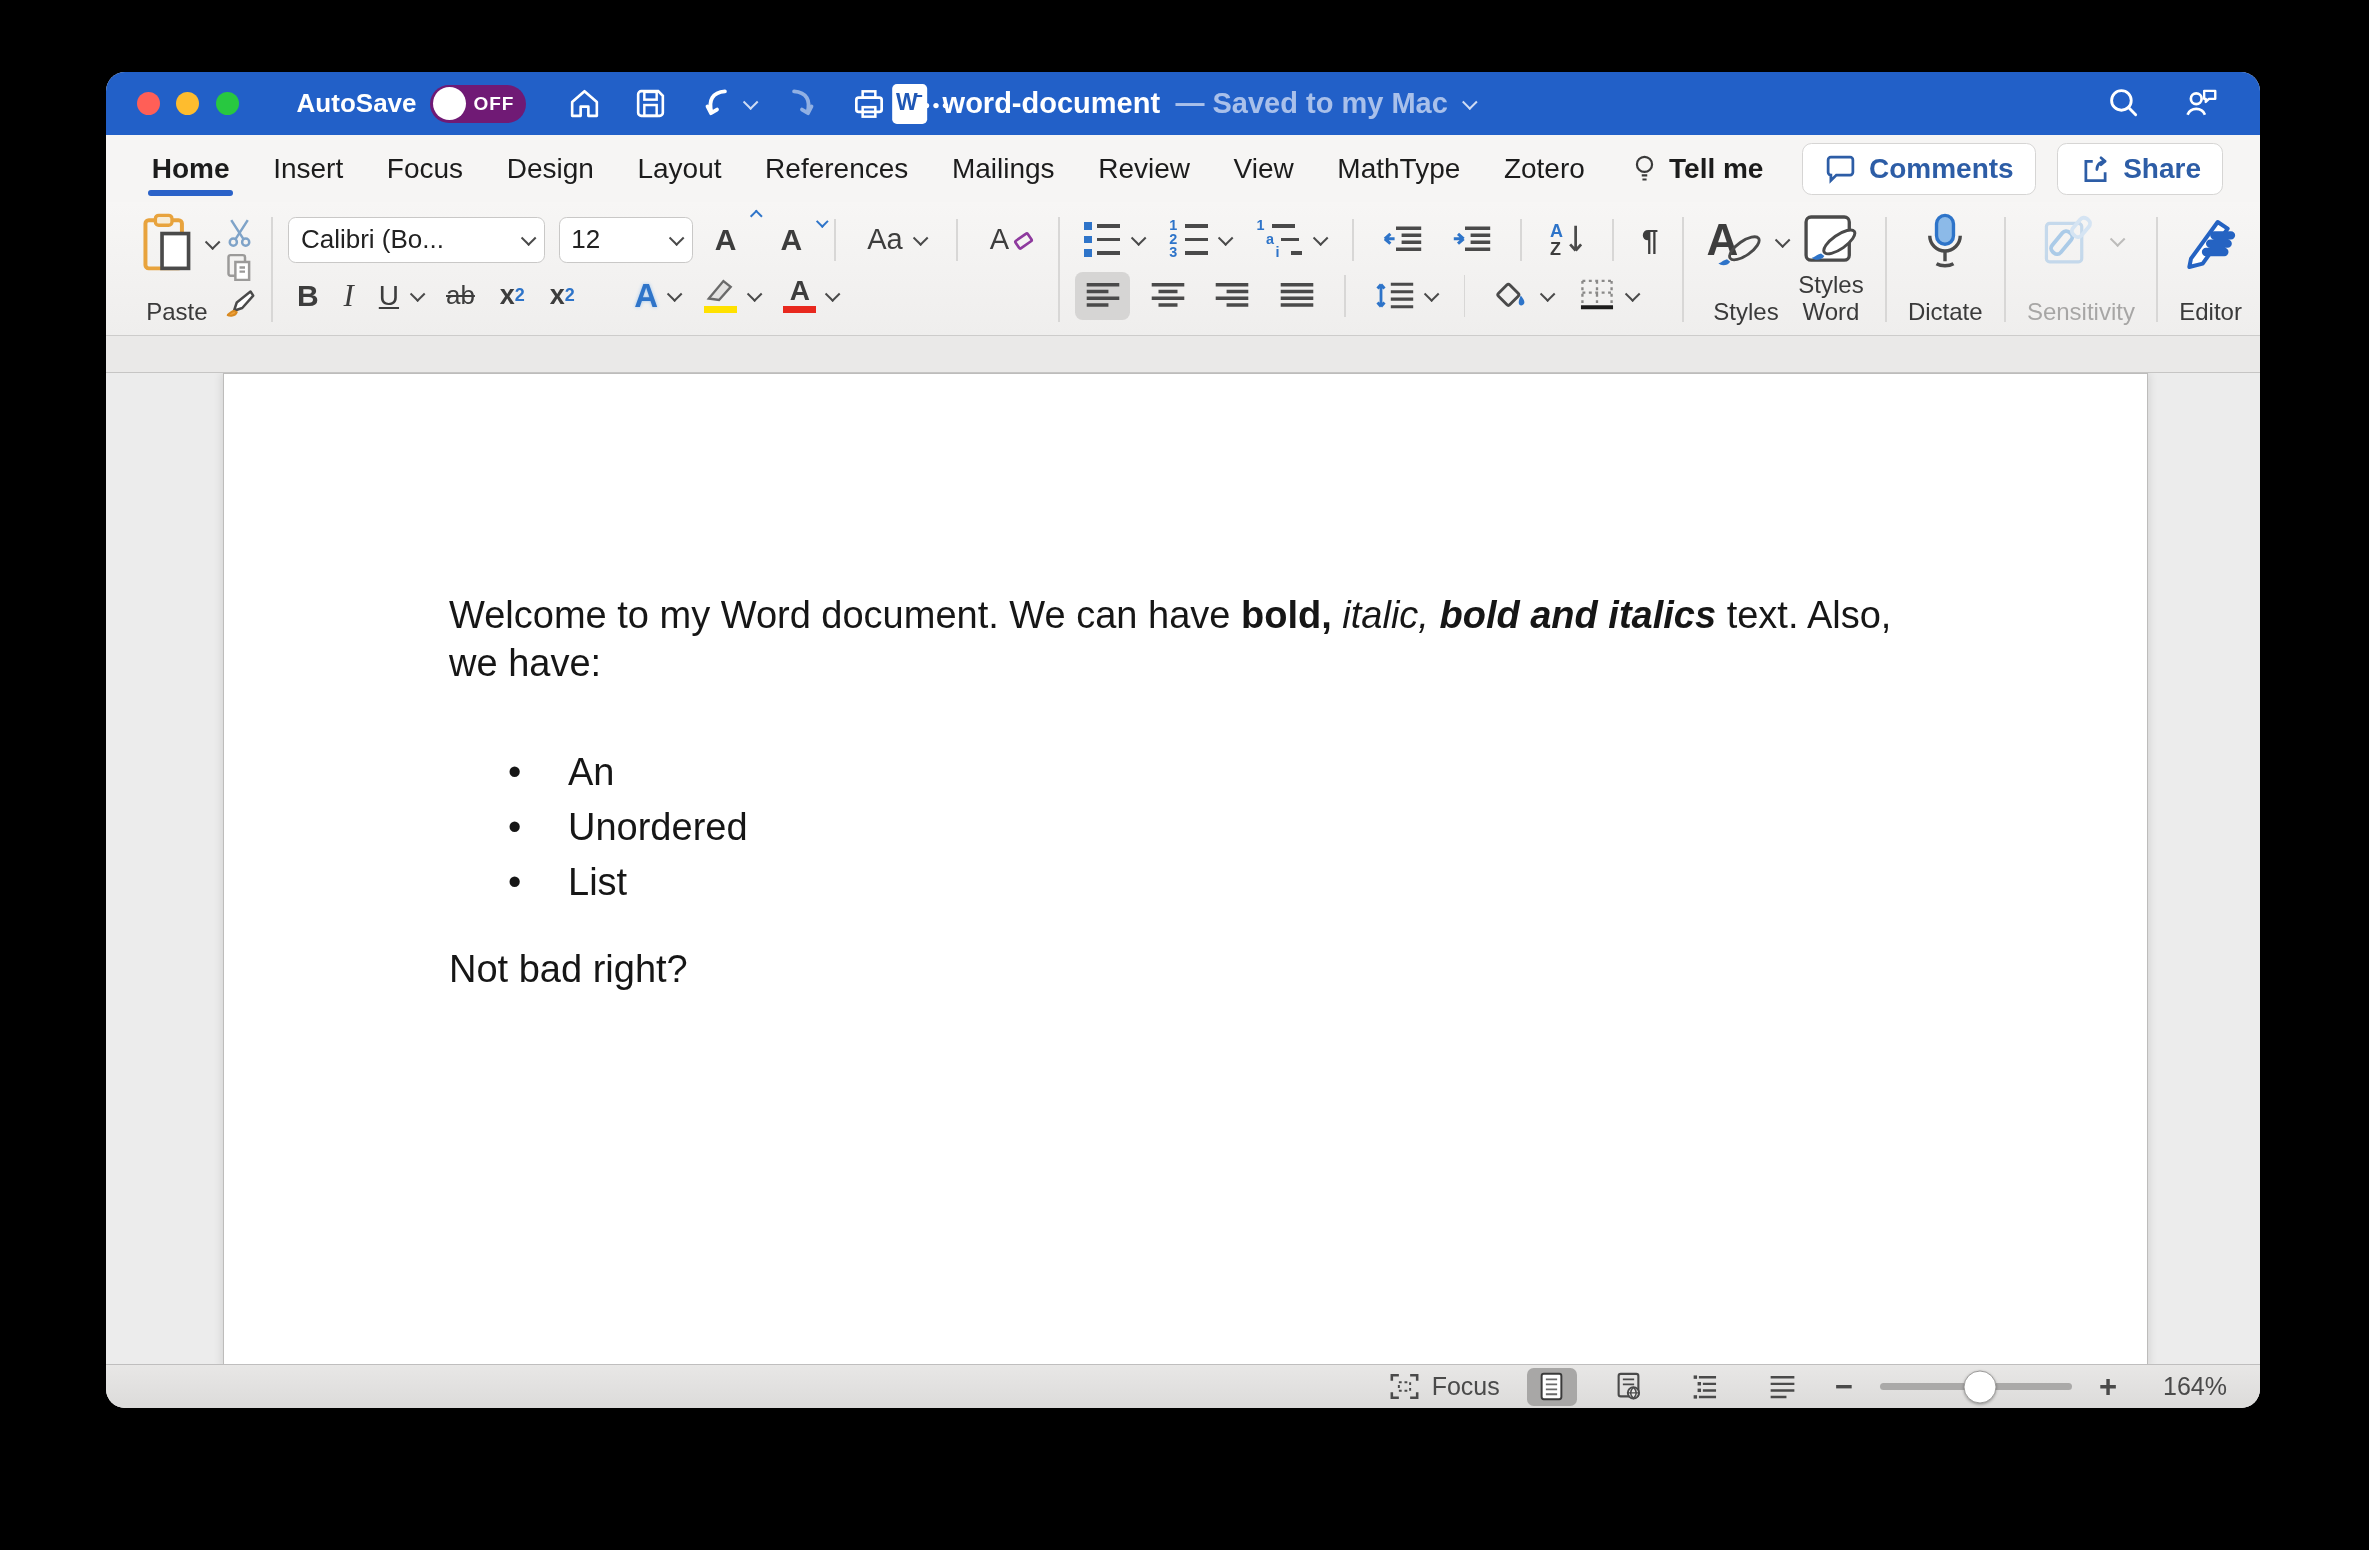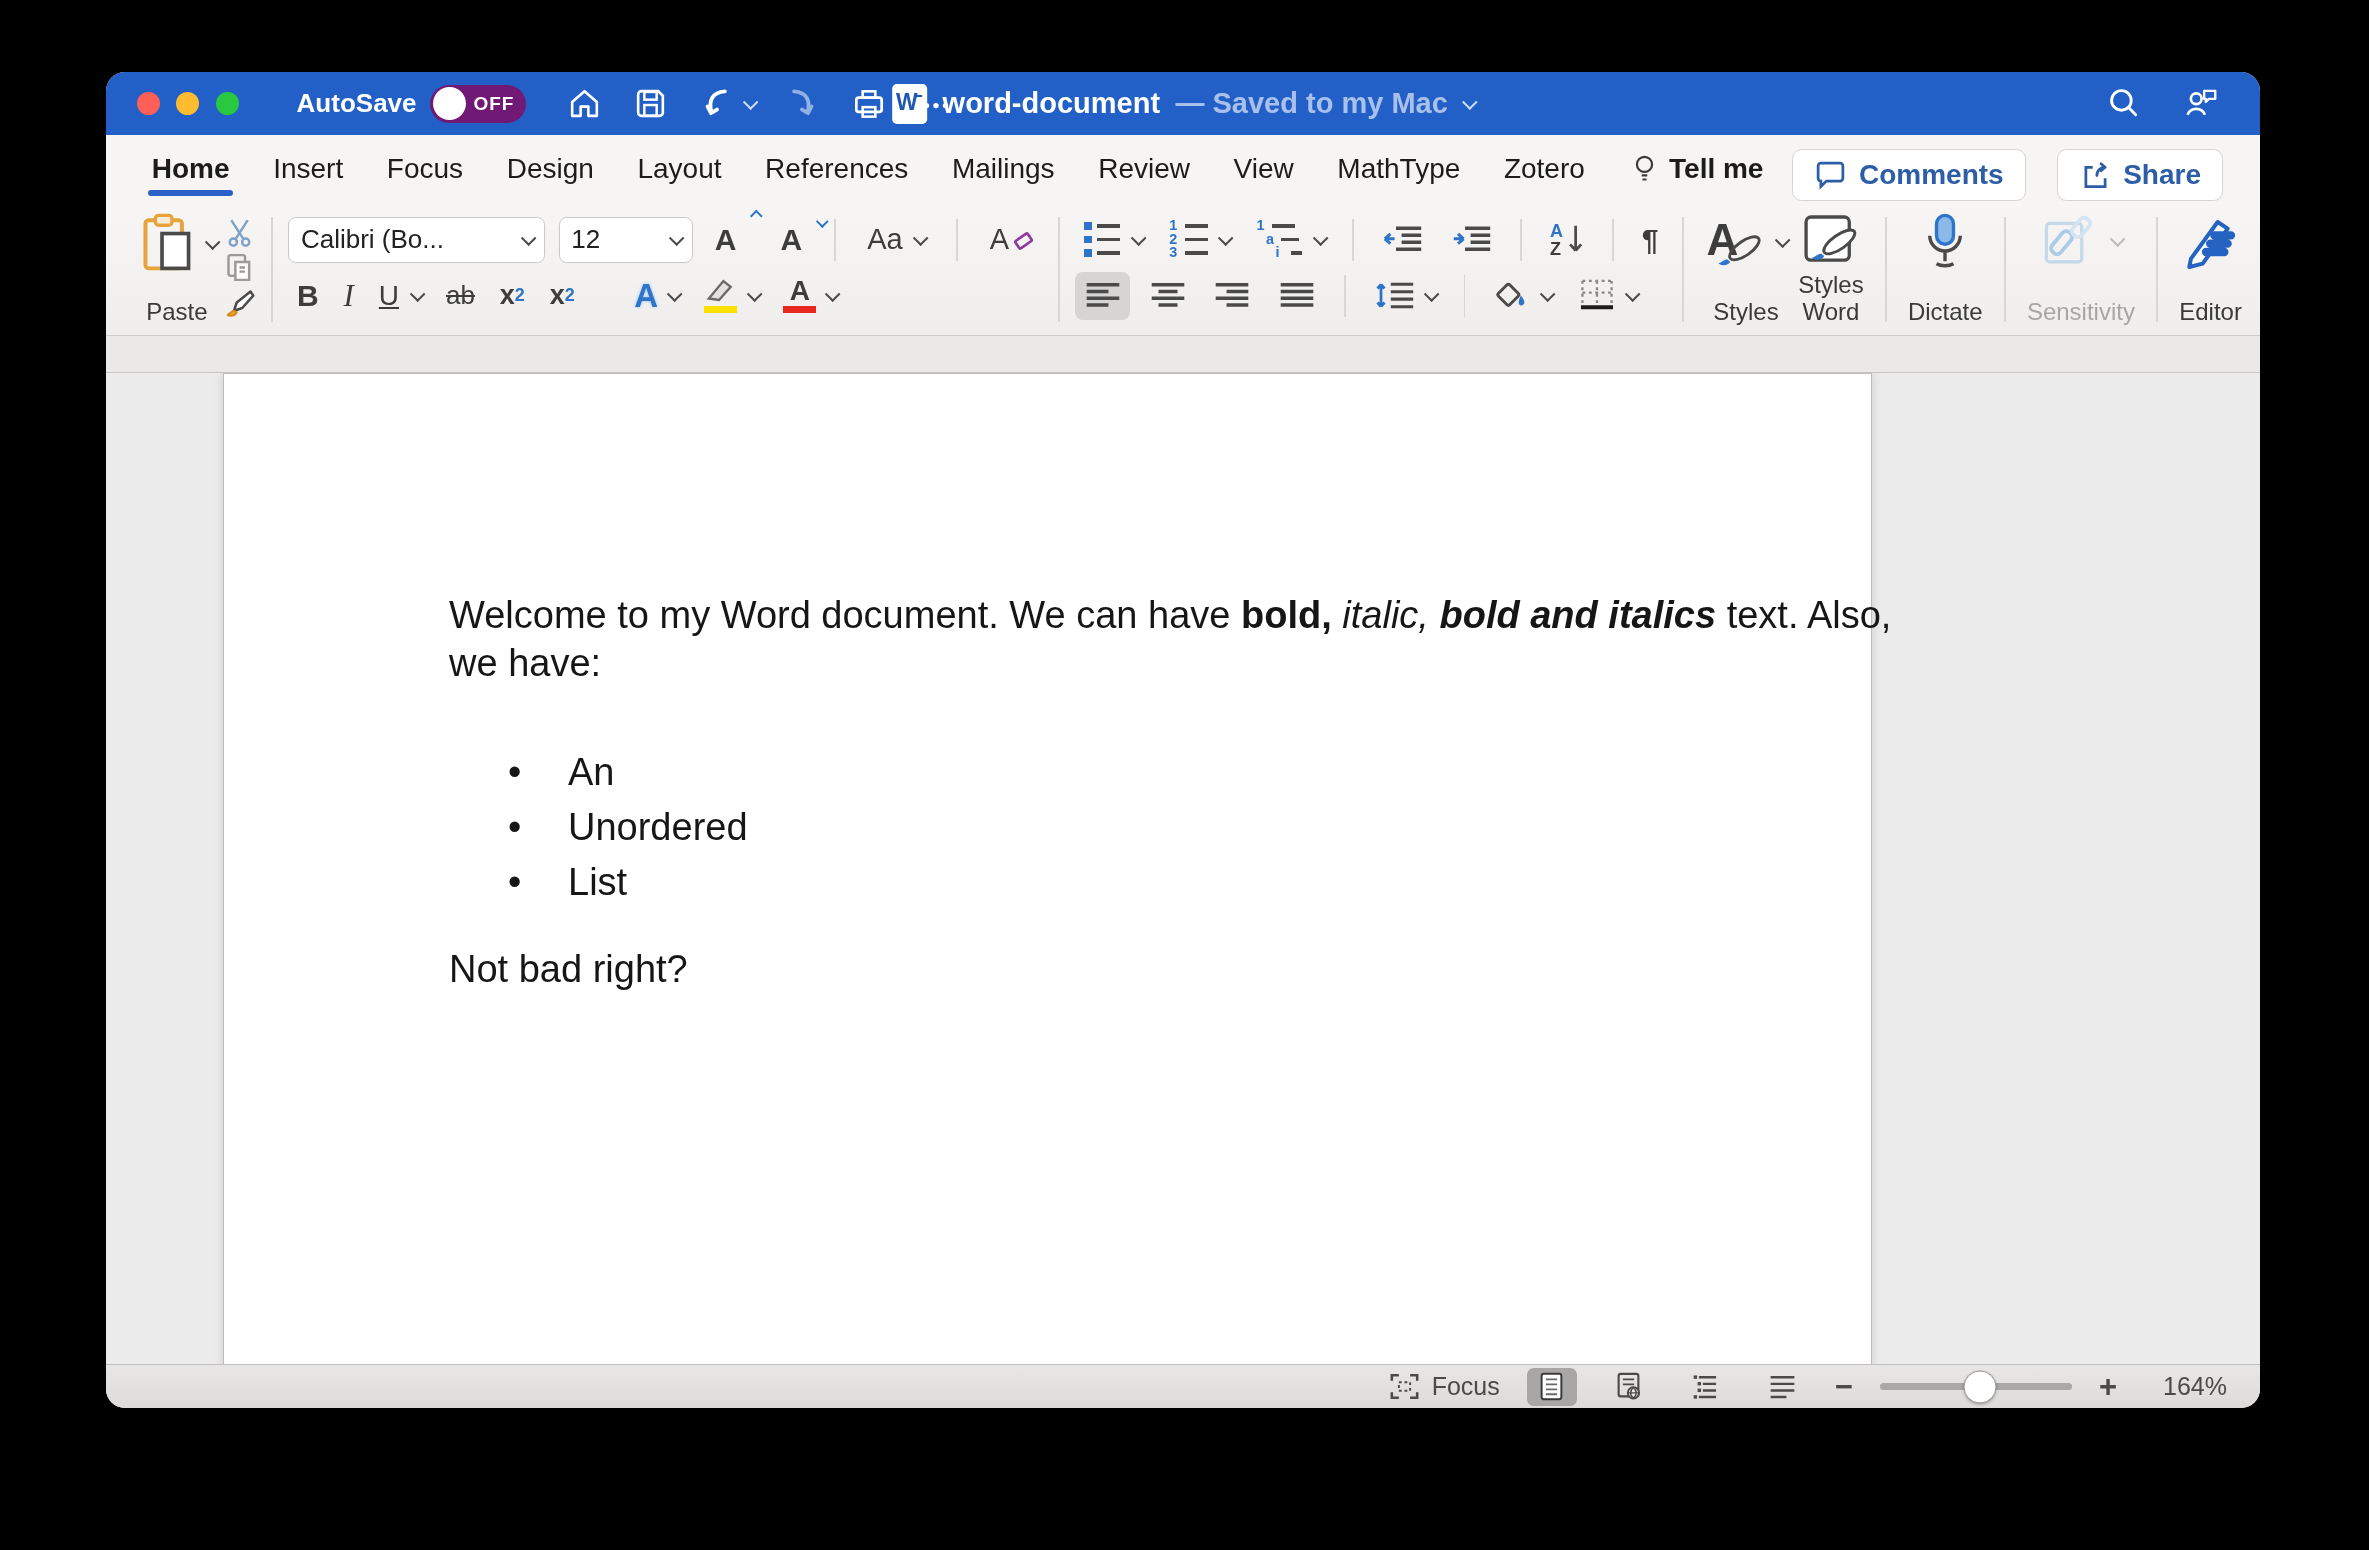--- a/index.html
+++ b/index.html
@@ -29,21 +29,21 @@
   .save-status { color:#a9c0ea; font-size:29px; font-weight:600; }
   .tb-right { position:absolute; right:38px; display:flex; gap:38px; align-items:center; }
   .chev { display:inline-block; width:10.6px; height:10.6px; border-right:2.9px solid #4a4a4a; border-bottom:2.9px solid #4a4a4a; transform:rotate(45deg) translateY(-1.9px); }
   .chev.white { border-color:#cfdcf4; }
   
   .tabsrow { height:67px; background:#f6f5f4; display:flex; align-items:center; padding-left:42px; position:relative; flex:0 0 auto; }
   .tab { font-size:28px; color:#1c1c1c; margin-right:36px; position:relative; padding:13.4px 3.8px; cursor:default; }
   .tab.active { font-weight:700; }
   .tab.active::after { content:""; position:absolute; left:0; right:0; bottom:1.9px; height:5.8px; border-radius:2.9px; background:#2b62c8; }
   .tellme { display:flex; align-items:center; gap:9.6px; font-size:28px; color:#1c1c1c; margin-left:5.8px;font-weight:bold; }
-  .top-actions { position:absolute; right:37px; top:14px; display:flex; gap:31px; }
+  .top-actions { position:absolute; right:37px; top:8px; display:flex; gap:21px; }
   .actbtn { display:flex; align-items:center; gap:11.5px; background:#fff; border:1.9px solid #d6d5d4; border-radius:9.6px; height:52px; padding:0 21px; color:#2d5da6; font-size:28px; font-weight:700; }
   
   .ribbon { height:134px; background:linear-gradient(#f7f6f5,#efeeed); border-bottom:1.9px solid #cdcccb; display:flex; align-items:stretch; padding:5.8px 0 3.8px 25px; flex:0 0 auto; }
   .vdiv { width:1.9px; background:#d8d7d6; margin:9.6px 15.4px; }
   .sdiv { width:1.9px; height:42px; background:#d8d7d6; margin:0 9.6px; }
   .rgroup { display:flex; }
   .cols { display:flex; flex-direction:column; justify-content:space-between; padding:3.8px 0 7.7px; }
   .rrow { display:flex; align-items:center; height:56px; }
   .bigbtn { display:flex; flex-direction:column; align-items:center; justify-content:space-between; padding:3.8px 5.8px 5.8px; }
   .biglabel { font-size:24px; color:#3a3a3a; line-height:27px; text-align:center; }
@@ -72,21 +72,21 @@
   .listic .ln { width:23px; height:3.8px; background:#4a4a4a; }
   .listic .n { color:#2e74c9; font-size:14.4px; font-weight:700; width:9.6px; line-height:7.7px; }
   .sortic { display:flex; align-items:center; gap:3.8px; }
   .sortic .az { display:flex; flex-direction:column; line-height:18px; font-size:18px; font-weight:700; }
   .sortic .az .A { color:#2e74c9; } .sortic .az .Z { color:#3d3d3d; }
   .pilcrow { font-size:30px; color:#3d3d3d; font-weight:600; }
   .mini { height:33px; display:flex; align-items:center; }
   
   .strip { height:37px; background:#eae9e8; border-bottom:1.9px solid #c6c5c4; flex:0 0 auto; }
   .viewport { flex:1 1 auto; background:#ececec; position:relative; overflow:hidden; }
-  .page { position:absolute; left:117px; top:0; width:1649px; bottom:-3.8px; background:#fff; border:1.9px solid #bdbcbb; box-shadow:0 0 9.6px rgba(0,0,0,.14); padding:217px 0 0 225px; }
+  .page { position:absolute; left:117px; top:0; width:1925px; bottom:-3.8px; background:#fff; border:1.9px solid #bdbcbb; box-shadow:0 0 9.6px rgba(0,0,0,.14); padding:217px 0 0 225px; }
   .doc { font-size:38px; color:#161616; line-height:48px; width:1499px; }
   .doc .b{ font-weight:700; } .doc .i{ font-style:italic; } .doc .bi{ font-weight:700; font-style:italic; }
   .doc ul { list-style:none; margin-top:58px; }
   .doc li { position:relative; padding-left:119px; line-height:55px; }
   .doc li .blt { position:absolute; left:59px; }
   .closing { margin-top:35px; }
   
   .statusbar { height:44px; background:linear-gradient(#e8e7e6,#dcdbda); border-top:1.9px solid #bfbebe; display:flex; align-items:center; padding:0 33px 0 56px; font-size:25px; color:#4a4a4a; flex:0 0 auto; }
   .sb-left { display:flex; align-items:center; gap:50px; }
   .sb-right { margin-left:auto; display:flex; align-items:center; gap:27px; }

